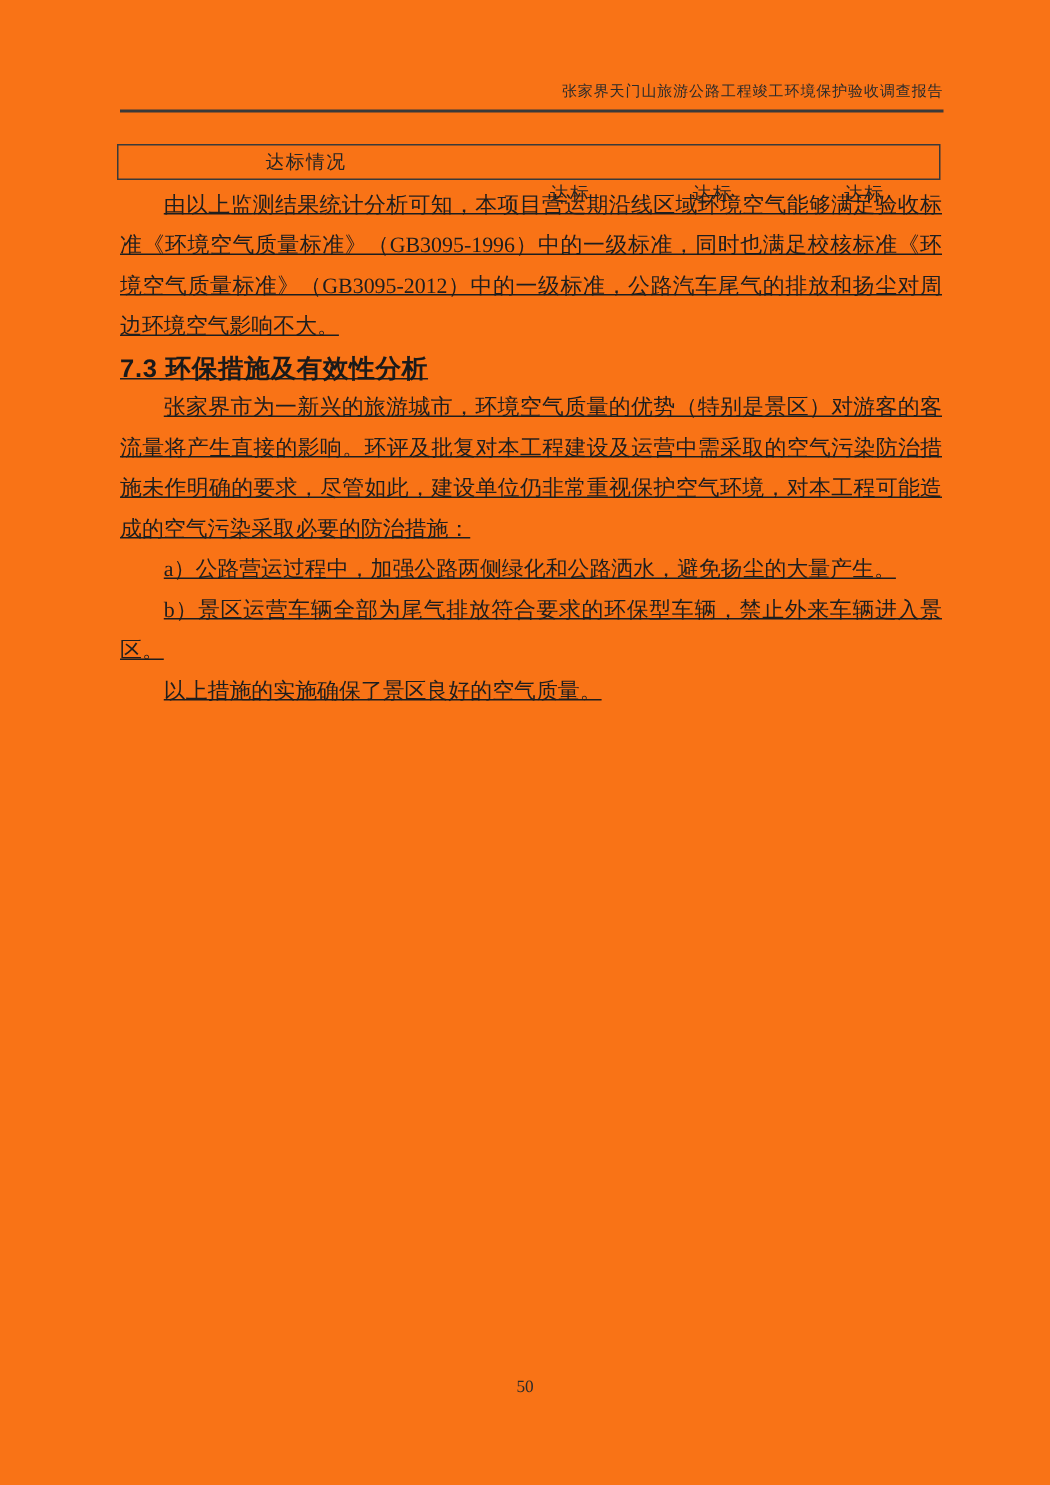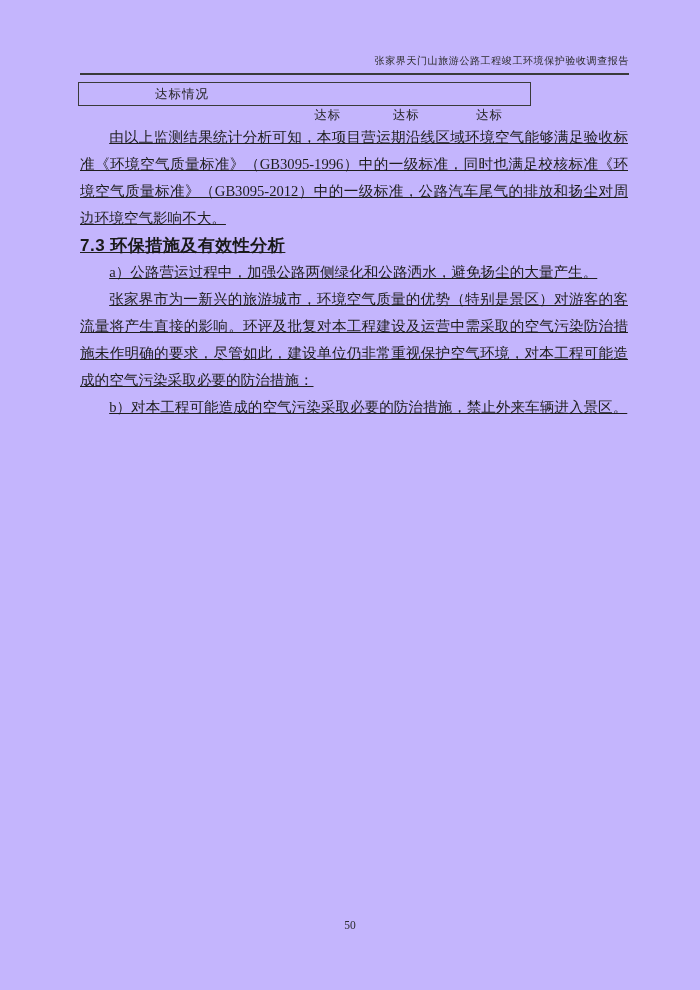--- a/index.html
+++ b/index.html
@@ -4,21 +4,21 @@
 <style>
   html, body {
     margin: 0;
     padding: 0;
     background: #ffffff;
   }
   .page {
     position: relative;
     width: 700px;
     height: 990px;
-    background: #c4b5fd;
+    background: #f97316;
     font-family: "Liberation Serif", "DejaVu Serif", serif;
     color: #222222;
     overflow: hidden;
   }
 
   
   .doc-header {
     position: absolute;
     left: 80px;
     right: 71px;
@@ -28,22 +28,22 @@
     letter-spacing: 0.6px;
     color: #2b2b2b;
     padding-bottom: 5px;
     border-bottom: 2px solid #3a3a3a;
   }
 
   
   .result-table {
     position: absolute;
     left: 78px;
-    top: 82px;
-    width: 453px;
+    top: 96px;
+    width: 549px;
     height: 24px;
     box-sizing: border-box;
     display: flex;
     border: 1.5px solid #3a3a3a;
     font-size: 12.5px;
     color: #242424;
   }
   .result-table .cell {
     box-sizing: border-box;
     display: flex;
@@ -108,26 +108,27 @@
     <div class="cell c1">达标</div>
     <div class="cell c2">达标</div>
     <div class="cell c3">达标</div>
   </div>
 
   <div class="doc-body">
     <p>由以上监测结果统计分析可知，本项目营运期沿线区域环境空气能够满足验收标准《环境空气质量标准》（GB3095-1996）中的一级标准，同时也满足校核标准《环境空气质量标准》（GB3095-2012）中的一级标准，公路汽车尾气的排放和扬尘对周边环境空气影响不大。</p>
 
     <h2 class="section-heading">7.3 环保措施及有效性分析</h2>
 
+    <p>张家界市为一新兴的旅游城市，环境空气质量的优势（特别是景区）对游客的客流量将产生直接的影响。环评及批复对本工程建设及运营中需采取的空气污染防治措施未作明确的要求，尽管如此，建设单位仍非常重视保护空气环境，对本工程可能造成的空气污染采取必要的防治措施：</p>
+
     <p>a）公路营运过程中，加强公路两侧绿化和公路洒水，避免扬尘的大量产生。</p>
 
-    <p>张家界市为一新兴的旅游城市，环境空气质量的优势（特别是景区）对游客的客流量将产生直接的影响。环评及批复对本工程建设及运营中需采取的空气污染防治措施未作明确的要求，尽管如此，建设单位仍非常重视保护空气环境，对本工程可能造成的空气污染采取必要的防治措施：</p>
-
-    <p>b）对本工程可能造成的空气污染采取必要的防治措施，禁止外来车辆进入景区。</p>
+    <p>b）景区运营车辆全部为尾气排放符合要求的环保型车辆，禁止外来车辆进入景区。</p>
 
 
+    <p>以上措施的实施确保了景区良好的空气质量。</p>
   </div>
 
   <div class="doc-footer">
     <span>50</span>
   </div>
 
 </div>
 
 </body></html>

